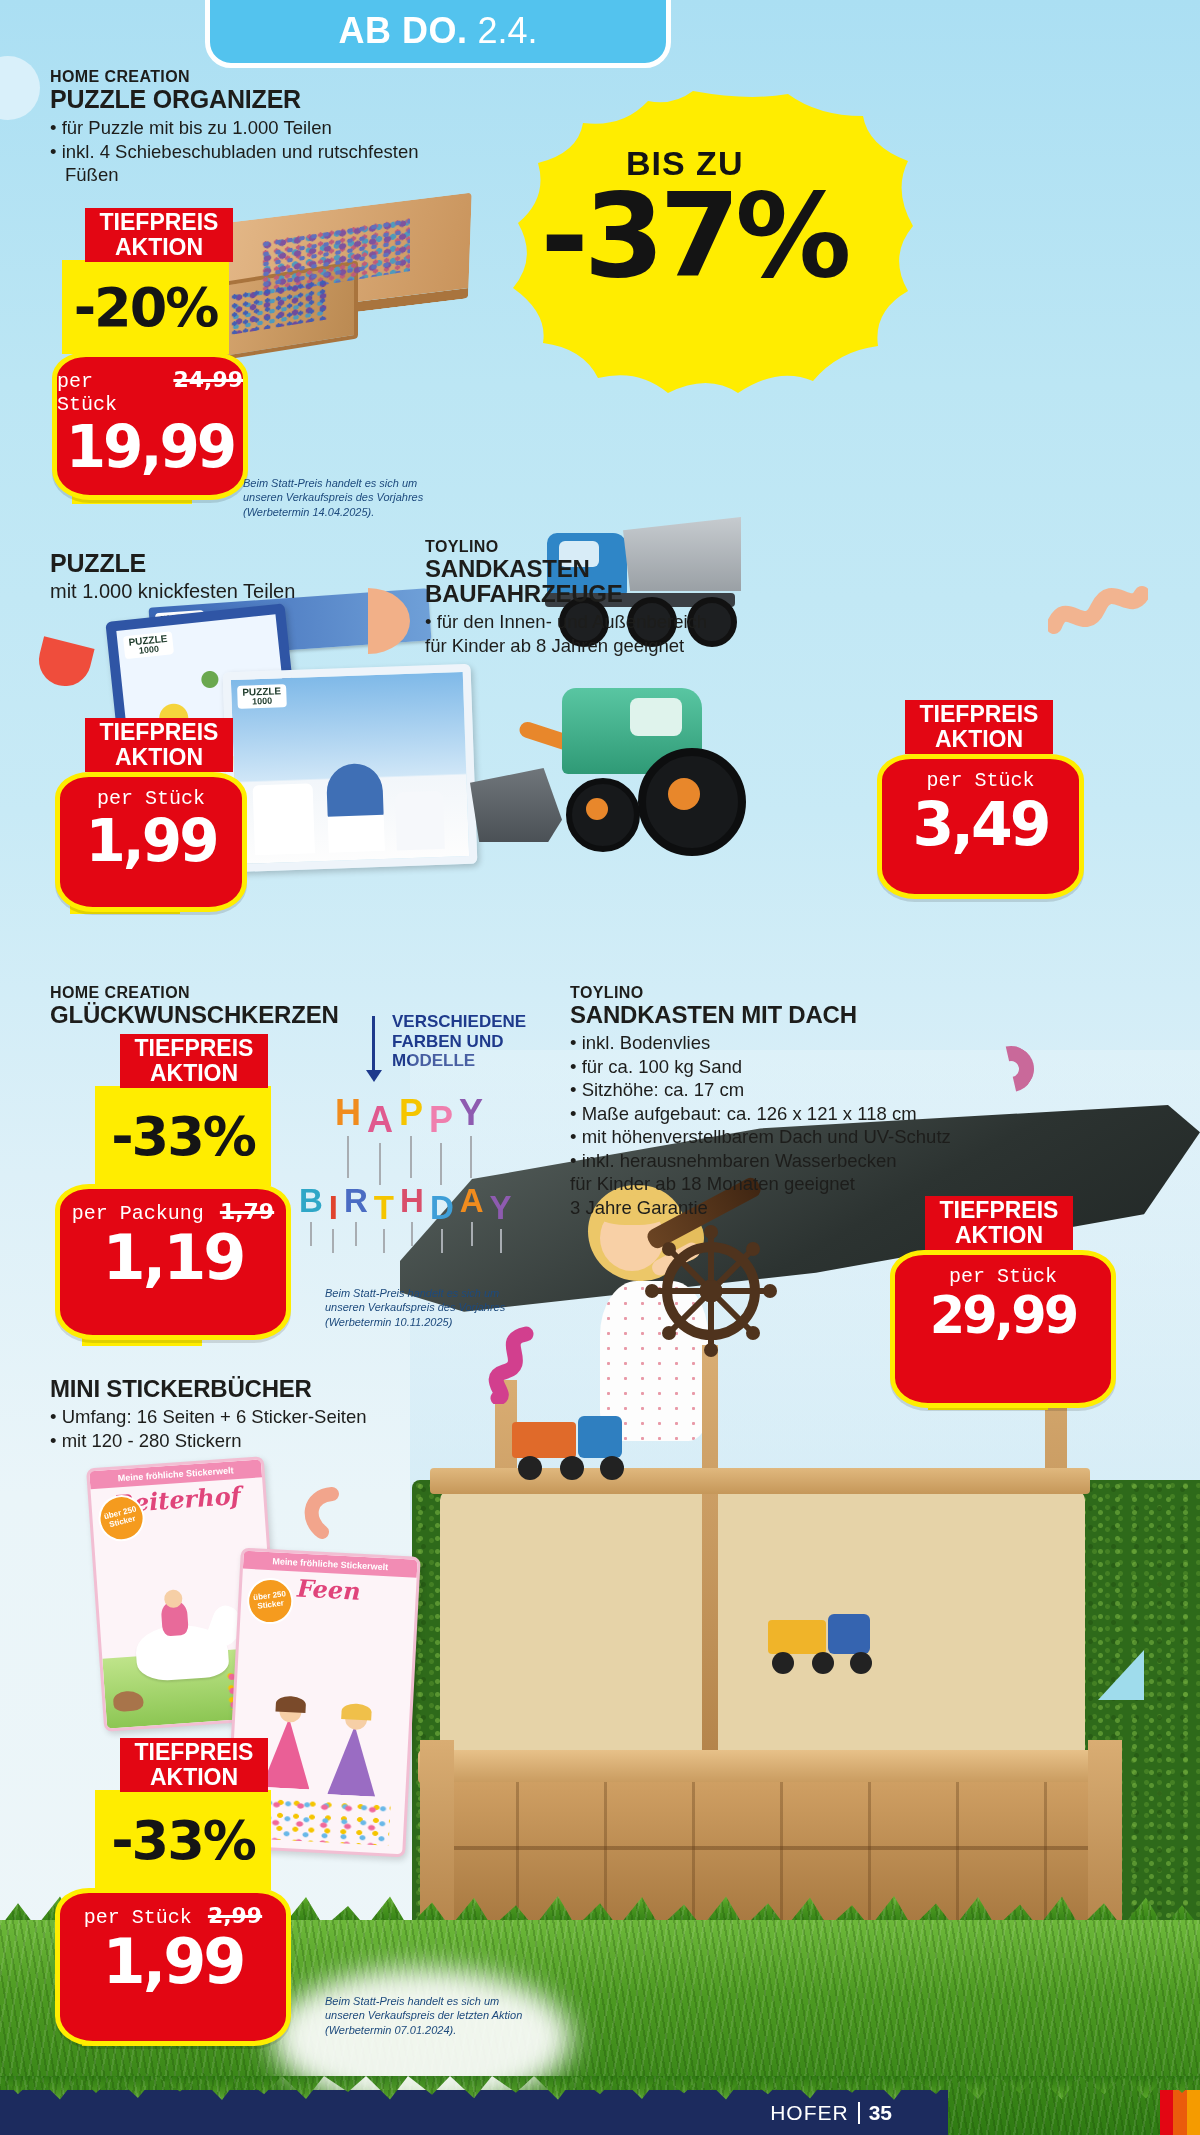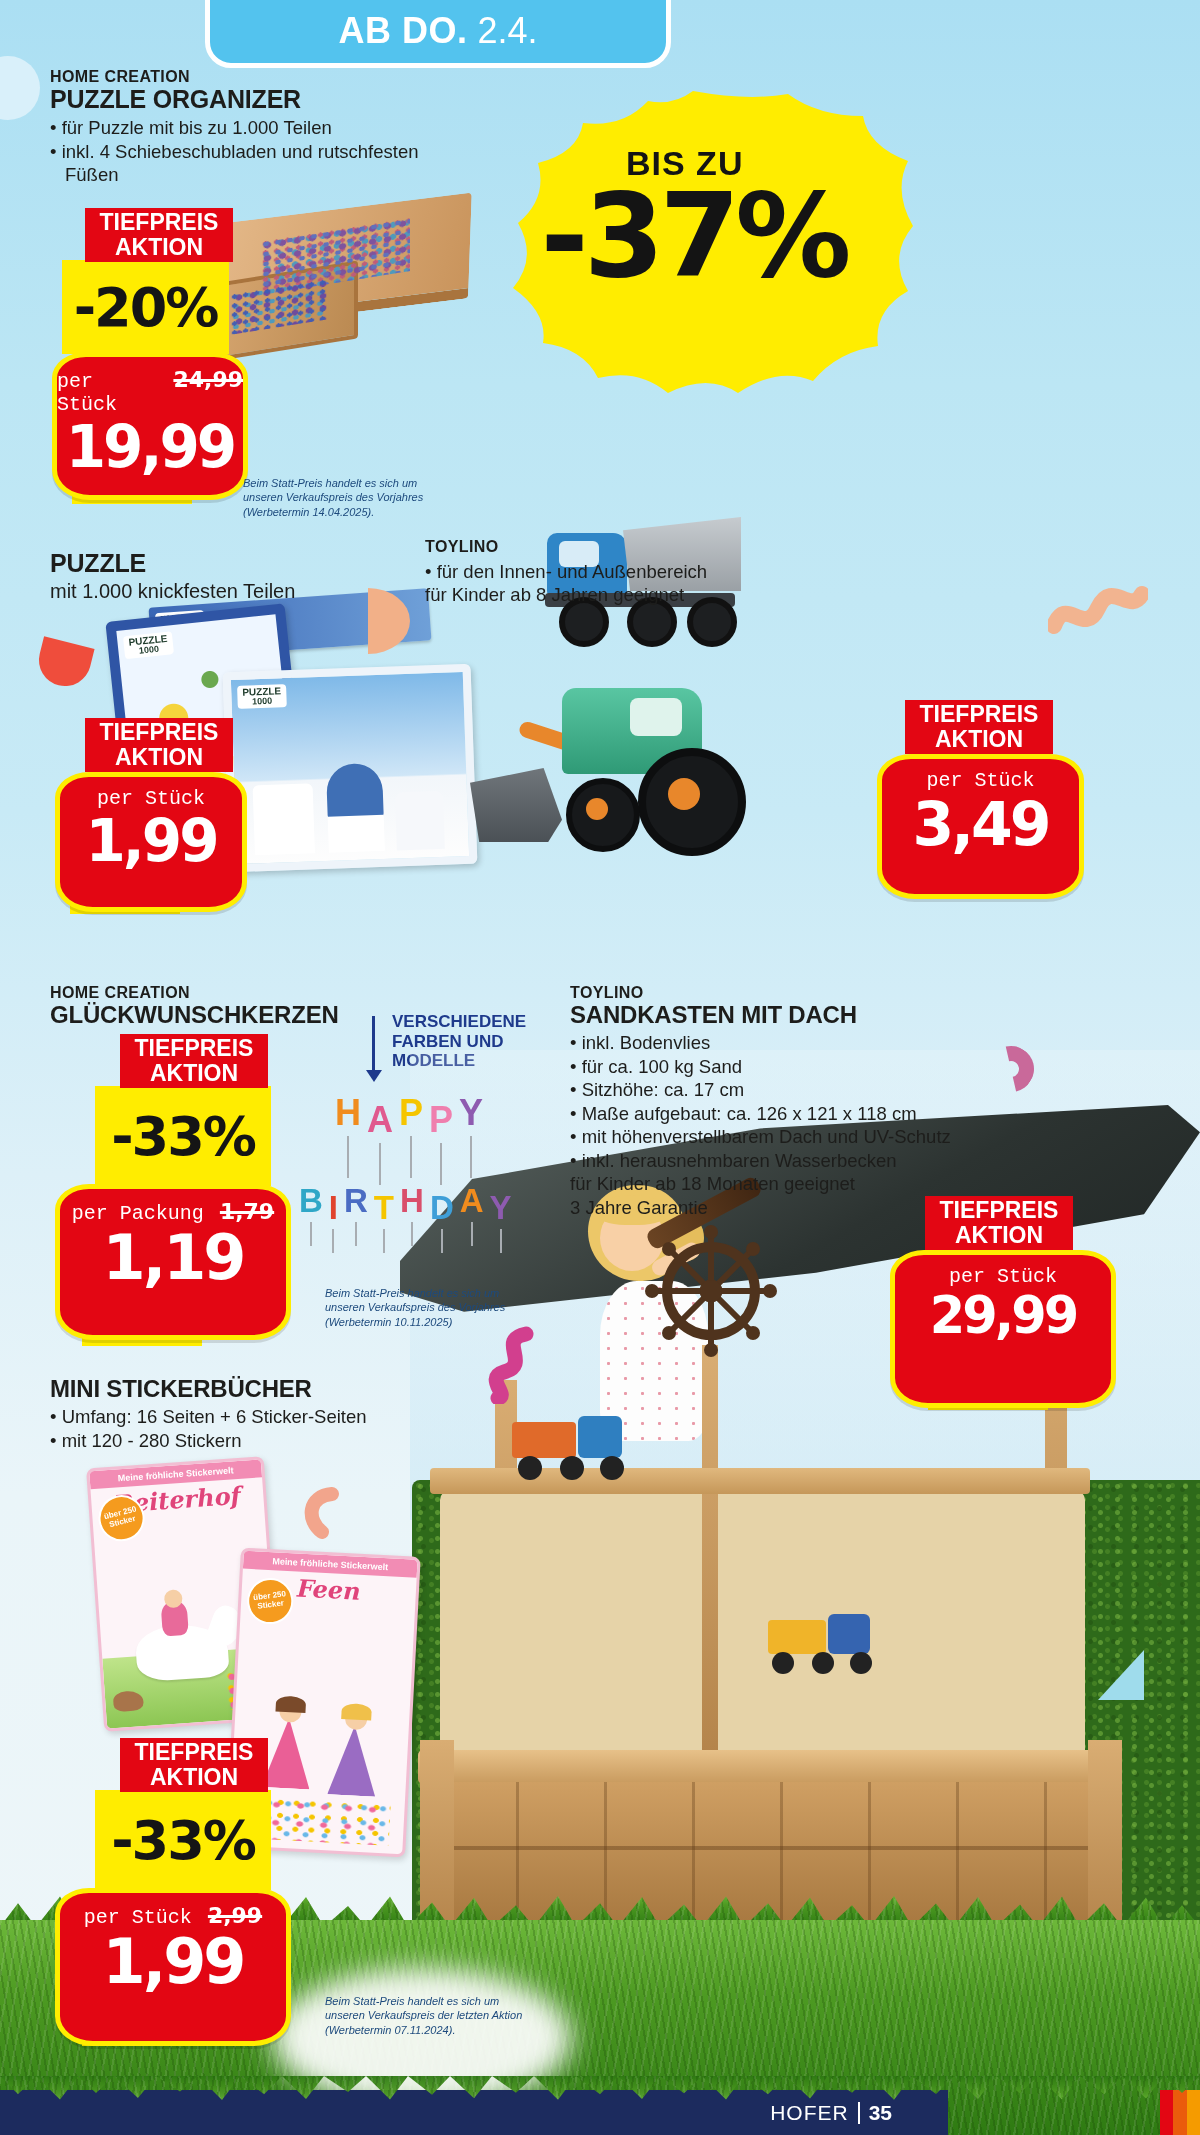--- a/index.html
+++ b/index.html
@@ -256,20 +256,21 @@
   <div class="abs tail" style="left:70px;top:872px;width:110px;height:42px;"></div>
   <div class="abs price-badge" style="left:55px;top:772px;width:182px;height:130px;">
     <div class="unit-row">
         <span class="unit">per Stück</span>
       </div>
     <div class="big-price" style="font-size:58px;">1,99</div>
   </div>
 
   <div class="abs" style="left:425px;top:538px;width:330px;z-index:5;">
     <div class="brand">TOYLINO</div>
+    <div class="pname" style="font-size:24px;">SANDKASTEN BAUFAHRZEUGE</div>
     <ul class="bullets">
         <li>für den Innen- und Außenbereich</li>
       </ul>
     <div class="note-line">für Kinder ab 8 Jahren geeignet</div>
   </div>
 
   <div class="abs" style="left:535px;top:495px;width:215px;height:150px;z-index:4;">
     <div class="abs" style="left:12px;top:38px;width:80px;height:62px;background:#2f86c7;border-radius:10px 14px 4px 4px;"></div>
     <div class="abs" style="left:24px;top:46px;width:40px;height:26px;background:#d8ecf7;border-radius:6px;"></div>
     <div class="abs" style="left:88px;top:22px;width:118px;height:74px;background:linear-gradient(180deg,#c6cbcf,#9aa0a5);clip-path:polygon(0 18%,100% 0,100% 100%,6% 100%);"></div>
@@ -438,21 +439,21 @@
   <div class="abs price-badge" style="left:55px;top:1888px;width:226px;height:148px;">
     <div class="unit-row">
       <span class="unit">per Stück</span>
       <span class="old">2,99</span>
     </div>
     <div class="big-price" style="font-size:62px;">1,99</div>
   </div>
 
   <div class="abs" style="left:272px;top:1968px;width:300px;height:140px;background:#fff;
        border-radius:50%;filter:blur(14px);opacity:.92;z-index:5;"></div>
-  <div class="abs disc" style="left:325px;top:1994px;width:205px;z-index:6;">Beim Statt-Preis handelt es sich um unseren Verkaufspreis der letzten Aktion (Werbetermin 07.11.2024).</div>
+  <div class="abs disc" style="left:325px;top:1994px;width:205px;z-index:6;">Beim Statt-Preis handelt es sich um unseren Verkaufspreis der letzten Aktion (Werbetermin 07.01.2024).</div>
 
   <div class="abs footer">
     <div class="footer-text">
       <span class="footer-brand">HOFER</span>
       <span class="footer-sep"></span>
       <span class="footer-page">35</span>
     </div>
     <div class="stripe" style="left:1160px;width:13px;background:#e30613;"></div>
     <div class="stripe" style="left:1173px;width:14px;background:#ea5b0c;"></div>
     <div class="stripe" style="left:1187px;width:13px;background:#f59b00;"></div>

